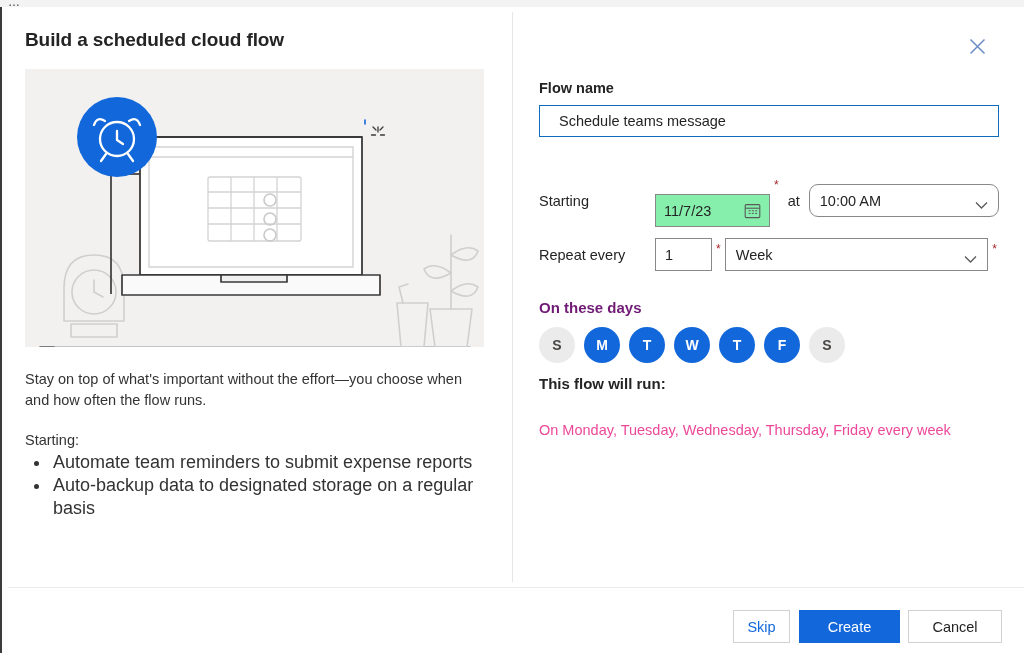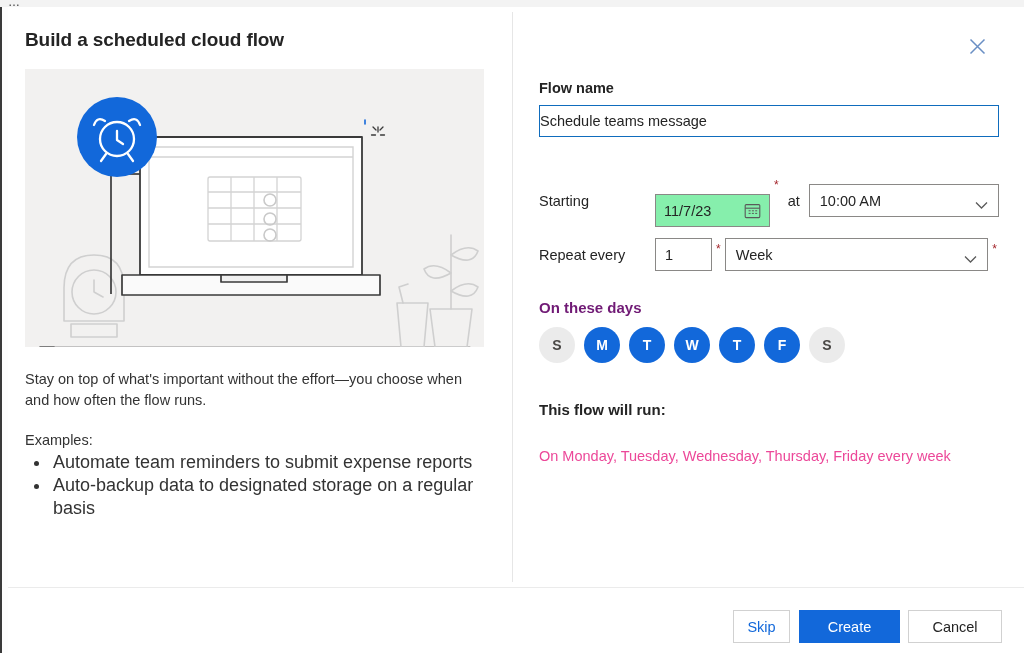--- a/index.html
+++ b/index.html
@@ -154,21 +154,21 @@
     box-sizing: border-box;
     width: 460px;
     height: 32px;
     border: 1px solid #0f6cbd;
     outline: 1px solid #0f6cbd;
     outline-offset: -1px;
     background: #ffffff;
     font-family: "Liberation Sans", sans-serif;
     font-size: 14.5px;
     color: #242424;
-    padding: 0 0;
+    padding: 0 19px;
   }
 
   .section-gap { height: 26px; }
 
   .row {
     display: flex;
     align-items: center;
     margin-top: 11px;
   }
   .row-label {
@@ -222,21 +222,21 @@
     padding: 0 30px 0 10px;
     font-size: 14.5px;
     color: #242424;
     cursor: pointer;
   }
   .combo .chev {
     position: absolute;
     right: 10px;
     top: 12px;
   }
-  .combo-time { width: 190px; }
+  .combo-time { width: 190px; border-radius: 9px; }
   .combo-unit { width: 269px; }
 
   .num-box {
     box-sizing: border-box;
     width: 58px;
     height: 33px;
     border: 1px solid #8a8886;
     background: #ffffff;
     display: flex;
     align-items: center;
@@ -264,21 +264,21 @@
     justify-content: center;
     font-size: 14px;
     font-weight: 600;
     cursor: pointer;
     user-select: none;
   }
   .day.on  { background: #1268da; color: #ffffff; }
   .day.off { background: #ebebeb; color: #484644; }
 
   .willrun-label {
-    margin-top: 38px;
+    margin-top: 12px;
     font-size: 15px;
     font-weight: 600;
     color: #242424;
   }
   .willrun-text {
     margin-top: 30px;
     font-size: 14.5px;
     color: #ec4899;
   }
 
@@ -419,21 +419,21 @@
             <circle cx="92" cy="70" r="17"></circle>
             <path d="M92 62 v9 l6 4"></path>
             <path d="M80 52 q-8 -5 -11 4"></path>
             <path d="M104 52 q8 -5 11 4"></path>
             <path d="M81 85 l-5 7 M103 85 l5 7"></path>
           </g>
         </svg>
       </div>
 
       <div class="left-para">Stay on top of what's important without the effort—you choose when and how often the flow runs.</div>
-      <div class="left-examples-label">Examples:</div>
+      <div class="left-examples-label">Starting:</div>
       <ul class="left-list">
         <li>Automate team reminders to submit expense reports</li>
         <li>Auto-backup data to designated storage on a regular basis</li>
       </ul>
     </div>
 
     <div class="divider-v"></div>
 
     <div class="col-right">
 

